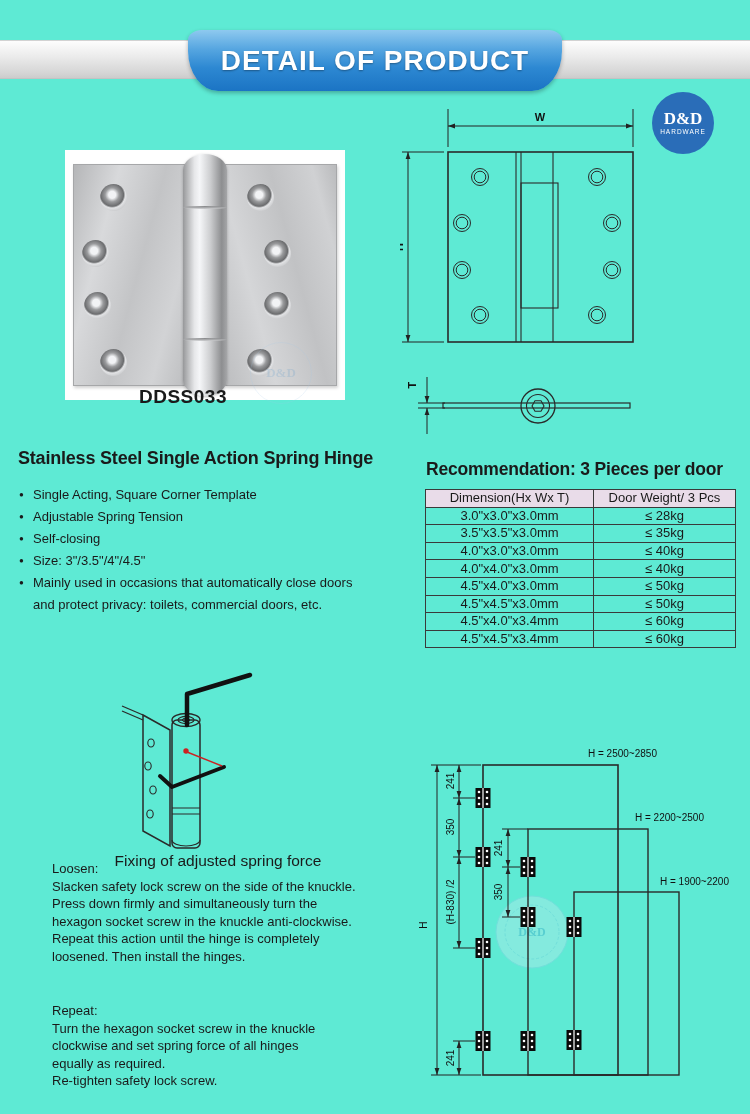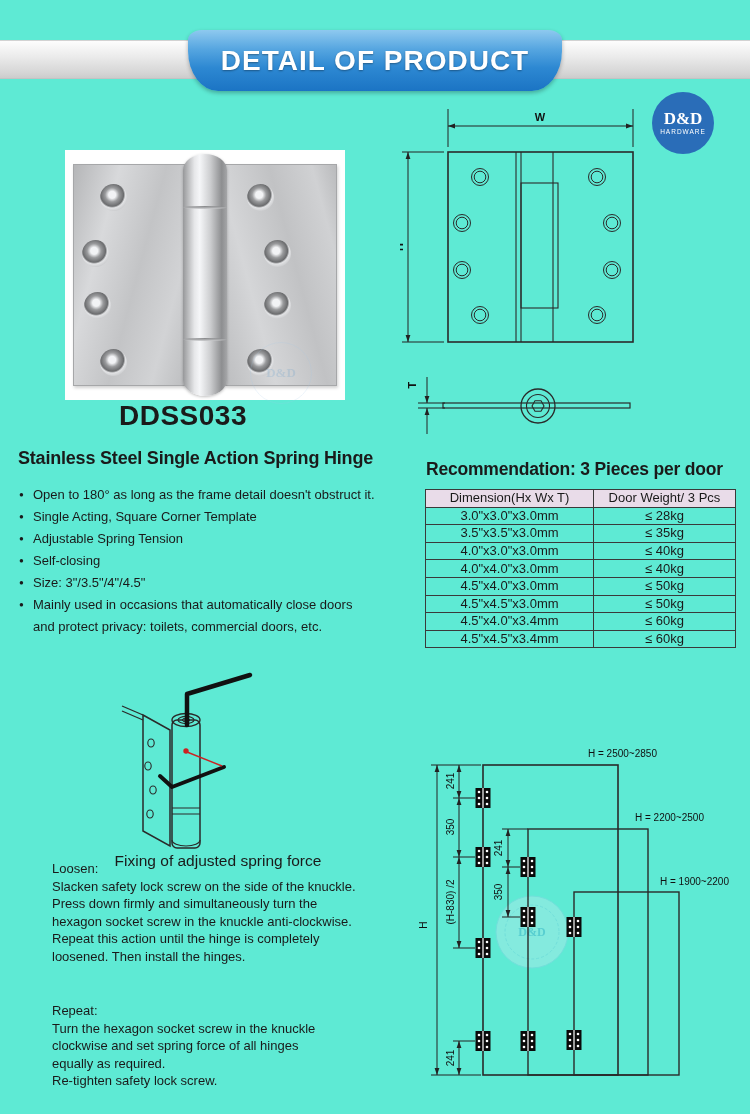--- a/index.html
+++ b/index.html
@@ -37,22 +37,22 @@
   .barrel{position:absolute;left:118px;top:4px;width:44px;height:242px;border-radius:22px/16px;
     background:linear-gradient(90deg,#97989a 0%,#e6e7e9 26%,#f5f6f8 38%,#cdced0 62%,#8d8e90 88%,#a5a6a8 100%);
     box-shadow:0 1px 3px rgba(0,0,0,.25);}
   .band{position:absolute;left:118px;width:44px;height:3px;border-radius:50%;
     background:linear-gradient(180deg,#7f8082,#cfd0d2);}
   .hole{position:absolute;width:27px;height:27px;border-radius:50%;
     background:radial-gradient(circle at 45% 40%,#f2f3f5 0 16%,#9a9b9d 32%,#6b6c6e 52%,#e2e3e5 60%,#c6c7c9 78%,#9fa0a2 100%);}
   .photo-wm{position:absolute;left:185px;top:192px;width:60px;height:60px;border-radius:50%;
     border:1px solid #9ec5e8;opacity:.18;display:flex;align-items:center;justify-content:center;
     color:#4a90c8;font-family:"Liberation Serif",serif;font-weight:bold;font-size:13px;}
-  .model{position:absolute;left:68px;top:400px;width:230px;text-align:center;
-    font-size:28px;font-weight:bold;letter-spacing:.5px;}
+  .model{position:absolute;left:68px;top:386px;width:230px;text-align:center;
+    font-size:19px;font-weight:bold;letter-spacing:.5px;}
 
   
   .lhead{position:absolute;left:18px;top:448px;margin:0;font-size:18px;font-weight:bold;letter-spacing:-.2px;}
   .rhead{position:absolute;left:426px;top:459px;margin:0;font-size:17.5px;font-weight:bold;letter-spacing:-.2px;}
   .bullets{position:absolute;left:18px;top:484px;width:396px;margin:0;padding:0;list-style:none;
     font-size:13px;line-height:22px;}
   .bullets li{position:relative;padding-left:15px;white-space:pre-line;}
   .bullets li::before{content:"●";position:absolute;left:1px;top:0;font-size:8px;}
 
   
@@ -162,21 +162,20 @@
 
     <line class="dim" x1="18" y1="308" x2="45" y2="308"></line>
     <line class="dim" x1="18" y1="313" x2="45" y2="313"></line>
     <line class="dim" x1="27" y1="282" x2="27" y2="308" marker-end="url(#t-me)"></line>
     <line class="dim" x1="27" y1="339" x2="27" y2="313" marker-end="url(#t-me)"></line>
     <text class="lblb" x="16" y="290" text-anchor="middle" transform="rotate(-90 16 290)">T</text>
   </svg>
 
   <h2 class="lhead">Stainless Steel Single Action Spring Hinge</h2>
   <ul class="bullets">
-    <li>Open to 180° as long as the frame detail doesn't obstruct it.</li>
     <li>Single Acting, Square Corner Template</li>
     <li>Adjustable Spring Tension</li>
     <li>Self-closing</li>
     <li>Size: 3"/3.5"/4"/4.5"</li>
     <li>Mainly used in occasions that automatically close doors
 and protect privacy: toilets, commercial doors, etc.</li>
   </ul>
 
   <h2 class="rhead">Recommendation: 3 Pieces per door</h2>
   <table class="spec">

